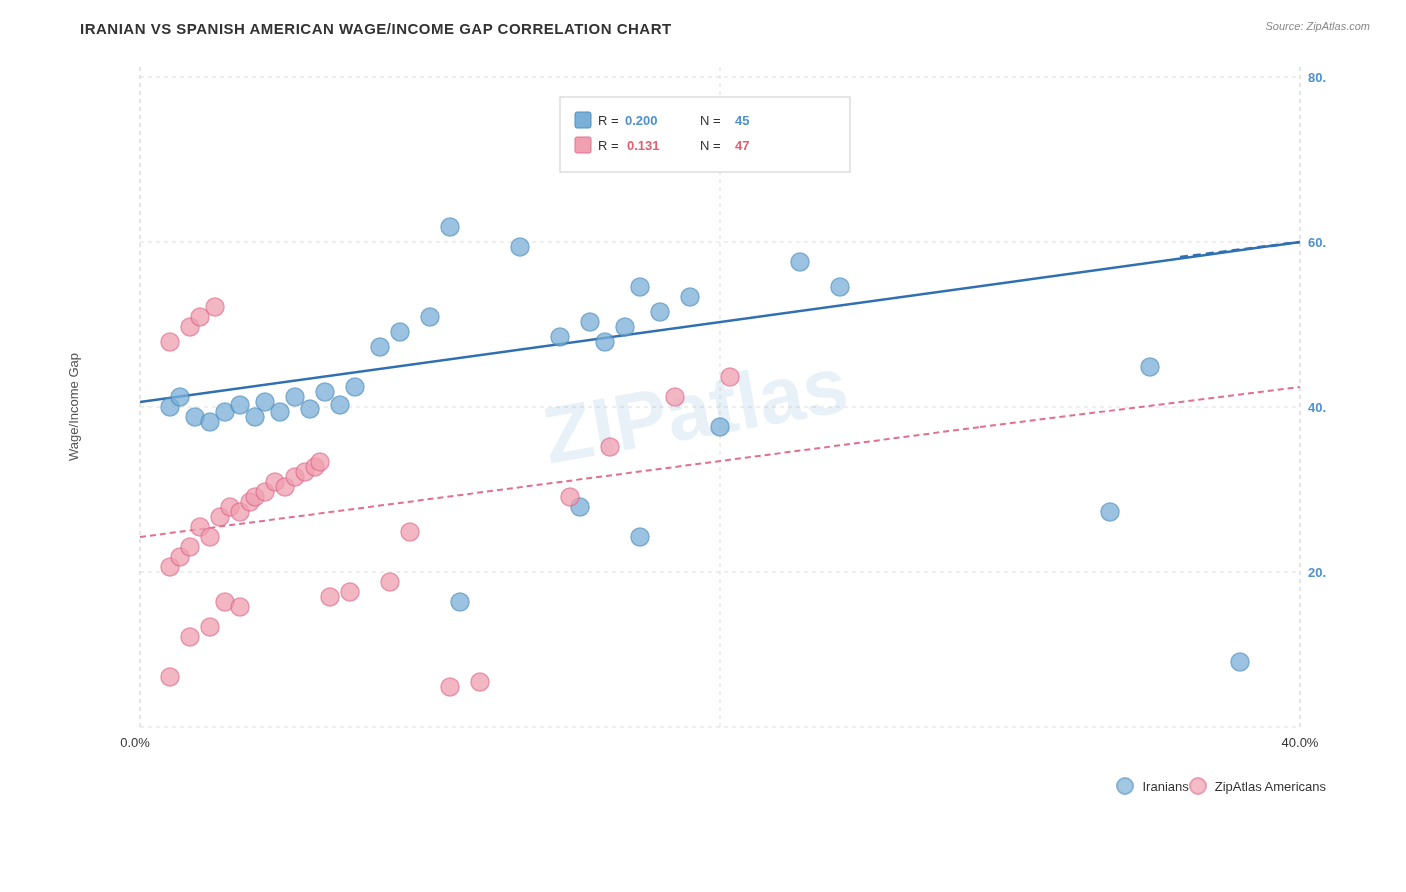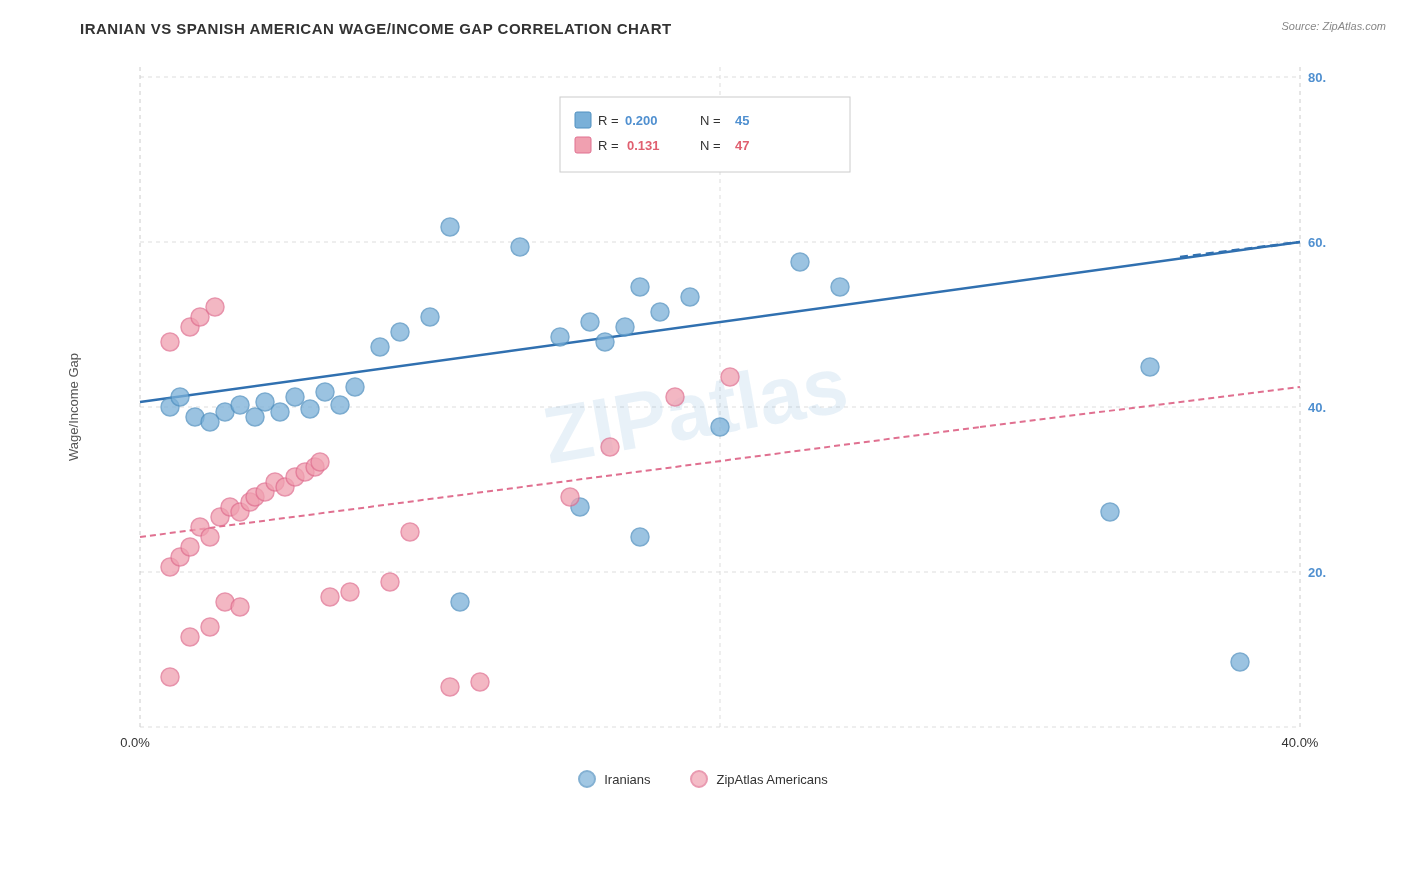--- a/index.html
+++ b/index.html
@@ -21,41 +21,40 @@
     .chart-title {
       font-size: 15px;
       font-weight: bold;
       color: #333;
       margin-bottom: 10px;
       letter-spacing: 0.5px;
     }
     .source-label {
       position: absolute;
       top: 20px;
-      right: 20px;
+      right: 36px;
       font-size: 11px;
       color: #888;
       font-style: italic;
       text-align: right;
     }
     .chart-area {
       position: relative;
       width: 100%;
       height: 720px;
     }
     svg.main-chart {
       width: 100%;
       height: 100%;
     }
     .legend-container {
       display: flex;
-      justify-content: center;
+      justify-content: flex-end;
       align-items: center;
-      gap: 40px;
-      margin-top: 3px;
+      margin-top: 10px;
     }
     .legend-item {
       display: flex;
       align-items: center;
       gap: 8px;
       font-size: 13px;
       color: #333;
     }
     .legend-dot {
       width: 18px;

